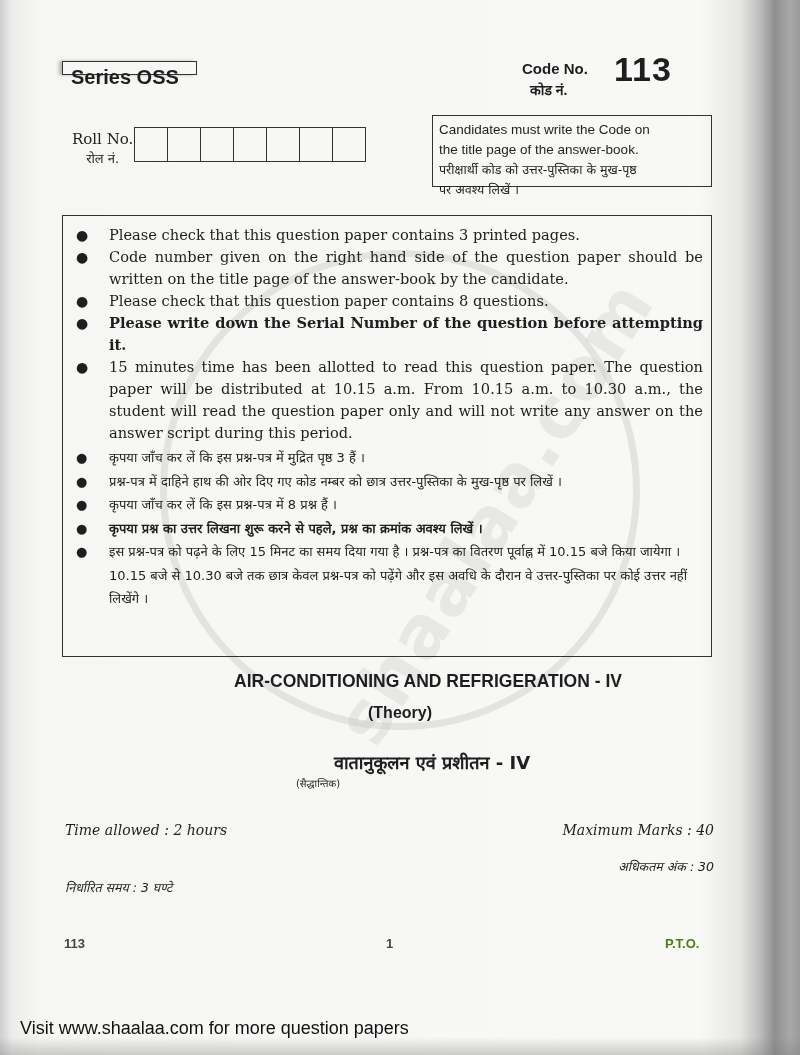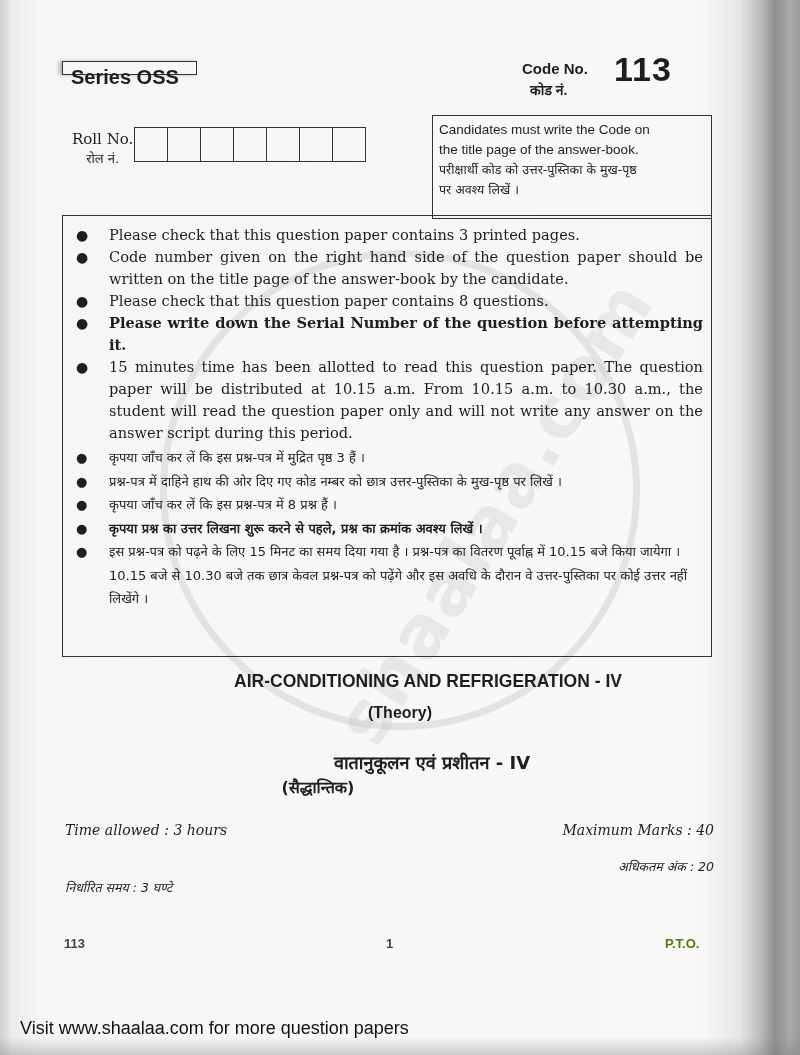--- a/index.html
+++ b/index.html
@@ -35,40 +35,40 @@
     line-height: 30px; padding-left: 8px; box-sizing: border-box;
   }
   .code-label { position: absolute; left: 522px; top: 60px; font-family: "Liberation Sans", sans-serif; font-weight: bold; font-size: 15px; }
   .code-label-hi { position: absolute; left: 530px; top: 80px; font-family: "Liberation Sans", sans-serif; font-weight: bold; font-size: 14px; }
   .code-number { position: absolute; left: 614px; top: 50px; font-family: "Liberation Sans", sans-serif; font-weight: bold; font-size: 34px; letter-spacing: 1px; }
   .roll-label { position: absolute; left: 72px; top: 130px; font-size: 15px; line-height: 19px; text-align: center; }
   .roll-boxes { position: absolute; left: 134px; top: 127px; display: flex; border: 1.2px solid #333; }
   .roll-box { width: 32px; height: 33px; border-right: 1.2px solid #333; }
   .roll-box:last-child { border-right: none; }
   .code-note {
-    position: absolute; left: 432px; top: 115px; width: 280px; height: 104px;
+    position: absolute; left: 432px; top: 115px; width: 280px; height: 72px;
     border: 1.5px solid #333; box-sizing: border-box; padding: 4px 6px;
     font-family: "Liberation Sans", sans-serif; font-size: 13.5px; line-height: 20px;
   }
   .instr-box {
     position: absolute; left: 62px; top: 215px; width: 650px; height: 442px;
     border: 1.5px solid #333; box-sizing: border-box;
   }
   .instr-list { list-style: none; margin: 0; padding: 0; position: absolute; left: 0; top: 8px; width: 100%; }
   .instr-item { position: relative; padding-left: 46px; padding-right: 8px; font-size: 14.6px; line-height: 22px; text-align: justify; }
   .instr-item .bullet { position: absolute; left: 13px; top: 0; font-size: 14px; }
   .instr-item.bold { font-weight: bold; }
   .hi-list { position: absolute; left: 0; top: 230px; width: 100%; list-style: none; margin: 0; padding: 0; }
   .hi-item { position: relative; padding-left: 46px; padding-right: 8px; font-family: "DejaVu Sans", sans-serif; font-size: 13px; line-height: 23.5px; }
   .hi-item .bullet { position: absolute; left: 13px; top: 0; }
   .hi-item.bold { font-weight: bold; }
   .subject-title { position: absolute; left: 0; width: 800px; top: 671px; text-align: center; font-family: "Liberation Sans", sans-serif; font-weight: bold; font-size: 17.5px; margin-left: 28px; }
   .subject-type { position: absolute; left: 0; width: 800px; top: 704px; text-align: center; font-family: "Liberation Sans", sans-serif; font-weight: bold; font-size: 16px; }
   .subject-title-hi { position: absolute; left: 0; width: 800px; top: 750px; text-align: center; font-family: "DejaVu Sans", sans-serif; font-weight: bold; font-size: 18px; padding-left: 32px; }
-  .subject-type-hi { position: absolute; left: 0; width: 636px; top: 776px; text-align: center; font-family: "DejaVu Sans", sans-serif; font-weight: bold; font-size: 16px; }
+  .subject-type-hi { position: absolute; left: 0; width: 636px; top: 776px; text-align: center; font-family: "DejaVu Sans", sans-serif; font-weight: normal; font-size: 10px; }
   .time-allowed { position: absolute; left: 65px; top: 822px; font-style: italic; font-size: 14px; }
   .max-marks { position: absolute; right: 86px; top: 822px; font-style: italic; font-size: 14px; }
   .time-allowed-hi { position: absolute; left: 65px; top: 858px; font-style: italic; font-family: "DejaVu Sans", sans-serif; font-size: 12.5px; margin-top: 21px; }
   .max-marks-hi { position: absolute; right: 86px; top: 858px; font-style: italic; font-family: "DejaVu Sans", sans-serif; font-size: 12.5px; }
   .footer-code { position: absolute; left: 64px; top: 936px; font-family: "Liberation Sans", sans-serif; font-weight: bold; font-size: 13px; color: #444; }
   .footer-page { position: absolute; left: 386px; top: 936px; font-family: "Liberation Sans", sans-serif; font-weight: bold; font-size: 13px; color: #444; }
   .footer-pto { position: absolute; left: 665px; top: 936px; font-family: "Liberation Sans", sans-serif; font-weight: bold; font-size: 13px; color: #4d7c0f; }
   .visit-link { position: absolute; left: 20px; top: 1018px; font-family: "Liberation Sans", sans-serif; font-size: 18px; color: #111; }
 </style>
 </head>
@@ -121,22 +121,22 @@
     <li class="hi-item bold"><span class="bullet">●</span><span>कृपया प्रश्न का उत्तर लिखना शुरू करने से पहले, प्रश्न का क्रमांक अवश्य लिखें ।</span></li>
     <li class="hi-item"><span class="bullet">●</span><span>इस प्रश्न-पत्र को पढ़ने के लिए 15 मिनट का समय दिया गया है । प्रश्न-पत्र का वितरण पूर्वाह्न में 10.15 बजे किया जायेगा । 10.15 बजे से 10.30 बजे तक छात्र केवल प्रश्न-पत्र को पढ़ेंगे और इस अवधि के दौरान वे उत्तर-पुस्तिका पर कोई उत्तर नहीं लिखेंगे ।</span></li>
   </ul>
 </div>
 
 <div class="subject-title">AIR-CONDITIONING AND REFRIGERATION - IV</div>
 <div class="subject-type">(Theory)</div>
 <div class="subject-title-hi">वातानुकूलन एवं प्रशीतन - IV</div>
 <div class="subject-type-hi">(सैद्धान्तिक)</div>
 
-<div class="time-allowed">Time allowed : 3 hours</div>
+<div class="time-allowed">Time allowed : 2 hours</div>
 <div class="max-marks">Maximum Marks : 40</div>
 <div class="time-allowed-hi">निर्धारित समय : 3 घण्टे</div>
-<div class="max-marks-hi">अधिकतम अंक : 20</div>
+<div class="max-marks-hi">अधिकतम अंक : 30</div>
 
 <div class="footer-code">113</div>
 <div class="footer-page">1</div>
 <div class="footer-pto">P.T.O.</div>
 
 <div class="visit-link">Visit www.shaalaa.com for more question papers</div>
 
 </body></html>

